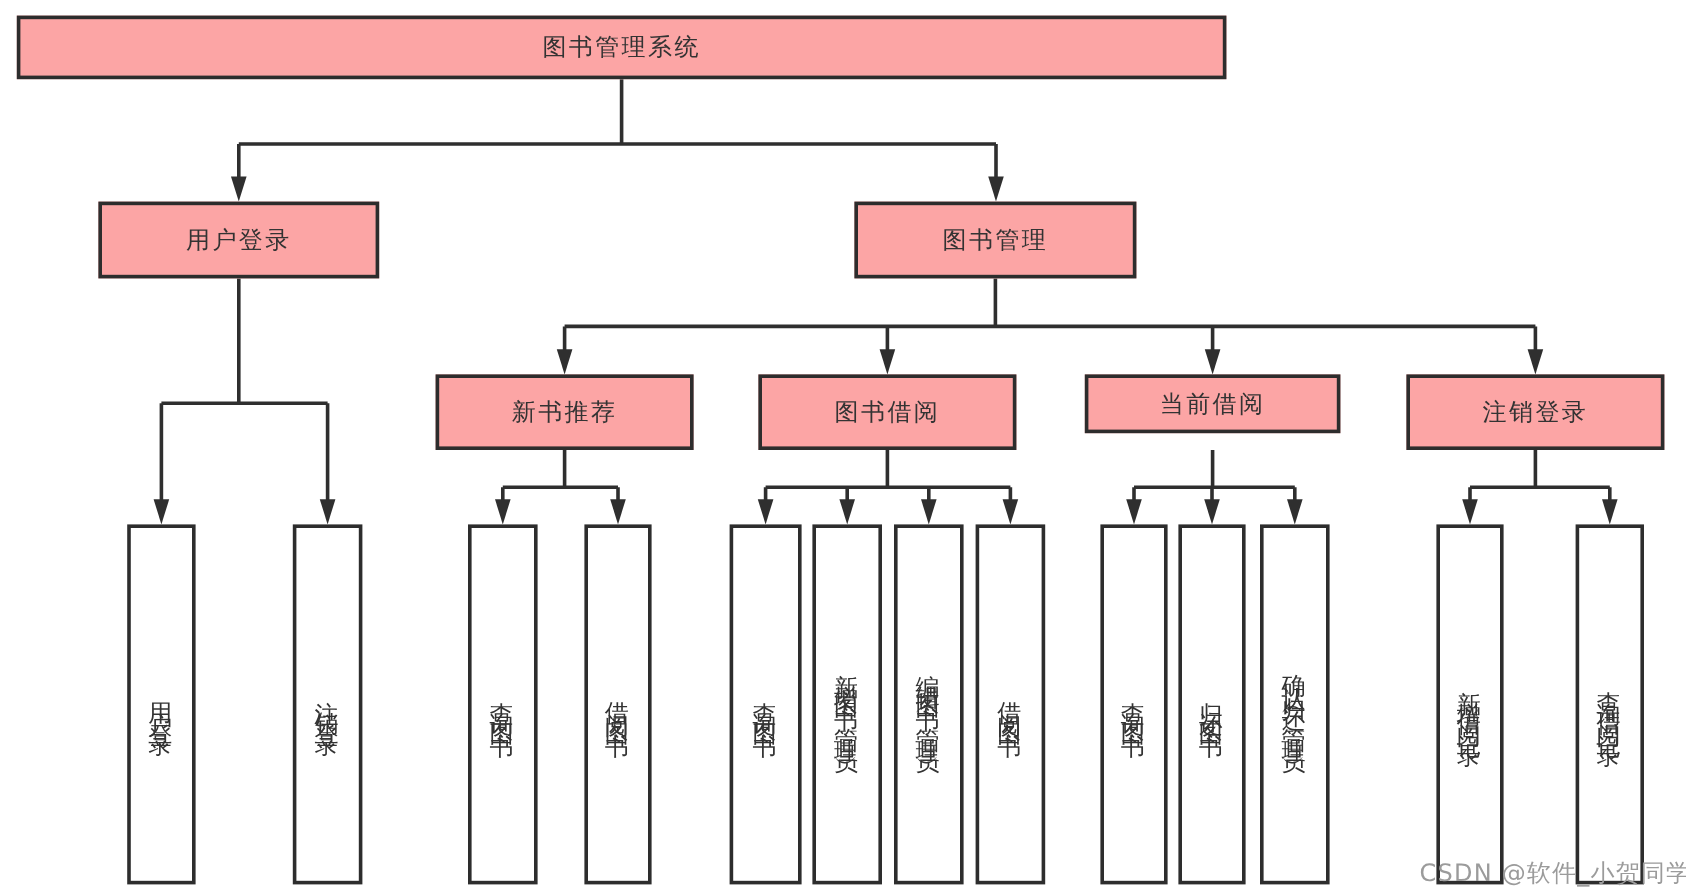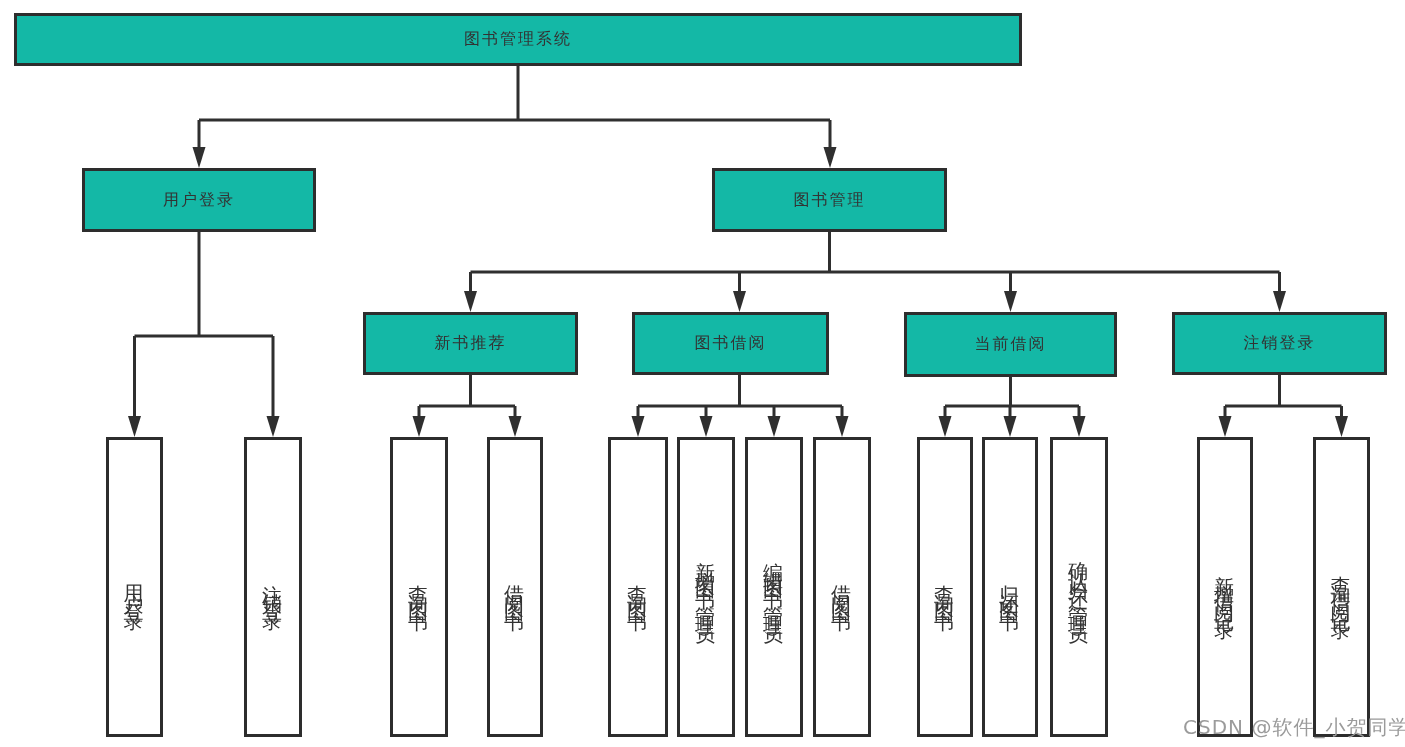--- a/index.html
+++ b/index.html
@@ -19,24 +19,24 @@
   }
   svg.connectors{
     position:absolute;left:0;top:0;width:1405px;height:747px;
   }
   svg.connectors path{stroke:var(--line);stroke-width:3;fill:none;}
   svg.connectors polygon{fill:var(--line);stroke:none;}
   .box{
     position:absolute;
     box-sizing:border-box;
     border:3px solid var(--border);
-    background:#14b8a6;
+    background:#fca5a5;
     display:flex;align-items:center;justify-content:center;
     color:var(--text);
-    font-size:16px;
+    font-size:20px;
     letter-spacing:2px;
     white-space:nowrap;
   }
   .vbox{
     position:absolute;
     box-sizing:border-box;
     border:3px solid var(--border);
     background:#fff;
     color:var(--text);
     top:437px;height:300px;
@@ -48,22 +48,22 @@
     text-orientation:mixed;
     font-size:20px;
     letter-spacing:9px;
     white-space:nowrap;
   }
   
   #b-root   {left:14px;  top:13px;  width:1008px; height:53px;}
   #b-login  {left:82px;  top:168px; width:234px;  height:64px;}
   #b-mgmt   {left:712px; top:168px; width:235px;  height:64px;}
   #b-newrec {left:363px; top:312px; width:215px;  height:63px;}
-  #b-borrow {left:632px; top:312px; width:197px;  height:63px;}
-  #b-current{left:904px; top:312px; width:213px;  height:65px;text-align:right;}
+  #b-borrow {left:632px; top:312px; width:215px;  height:63px;}
+  #b-current{left:904px; top:312px; width:213px;  height:49px;text-align:right;}
   #b-records{left:1172px;top:312px; width:215px;  height:63px;}
   
   #v-login-user {left:106px; width:57px;}
   #v-login-out  {left:244px; width:58px;}
   #v-new-query  {left:390px; width:58px;}
   #v-new-borrow {left:487px; width:56px;}
   #v-bor-query  {left:608px; width:60px;}
   #v-bor-add    {left:677px; width:58px;}
   #v-bor-edit   {left:745px; width:58px;}
   #v-bor-borrow {left:813px; width:58px;}

